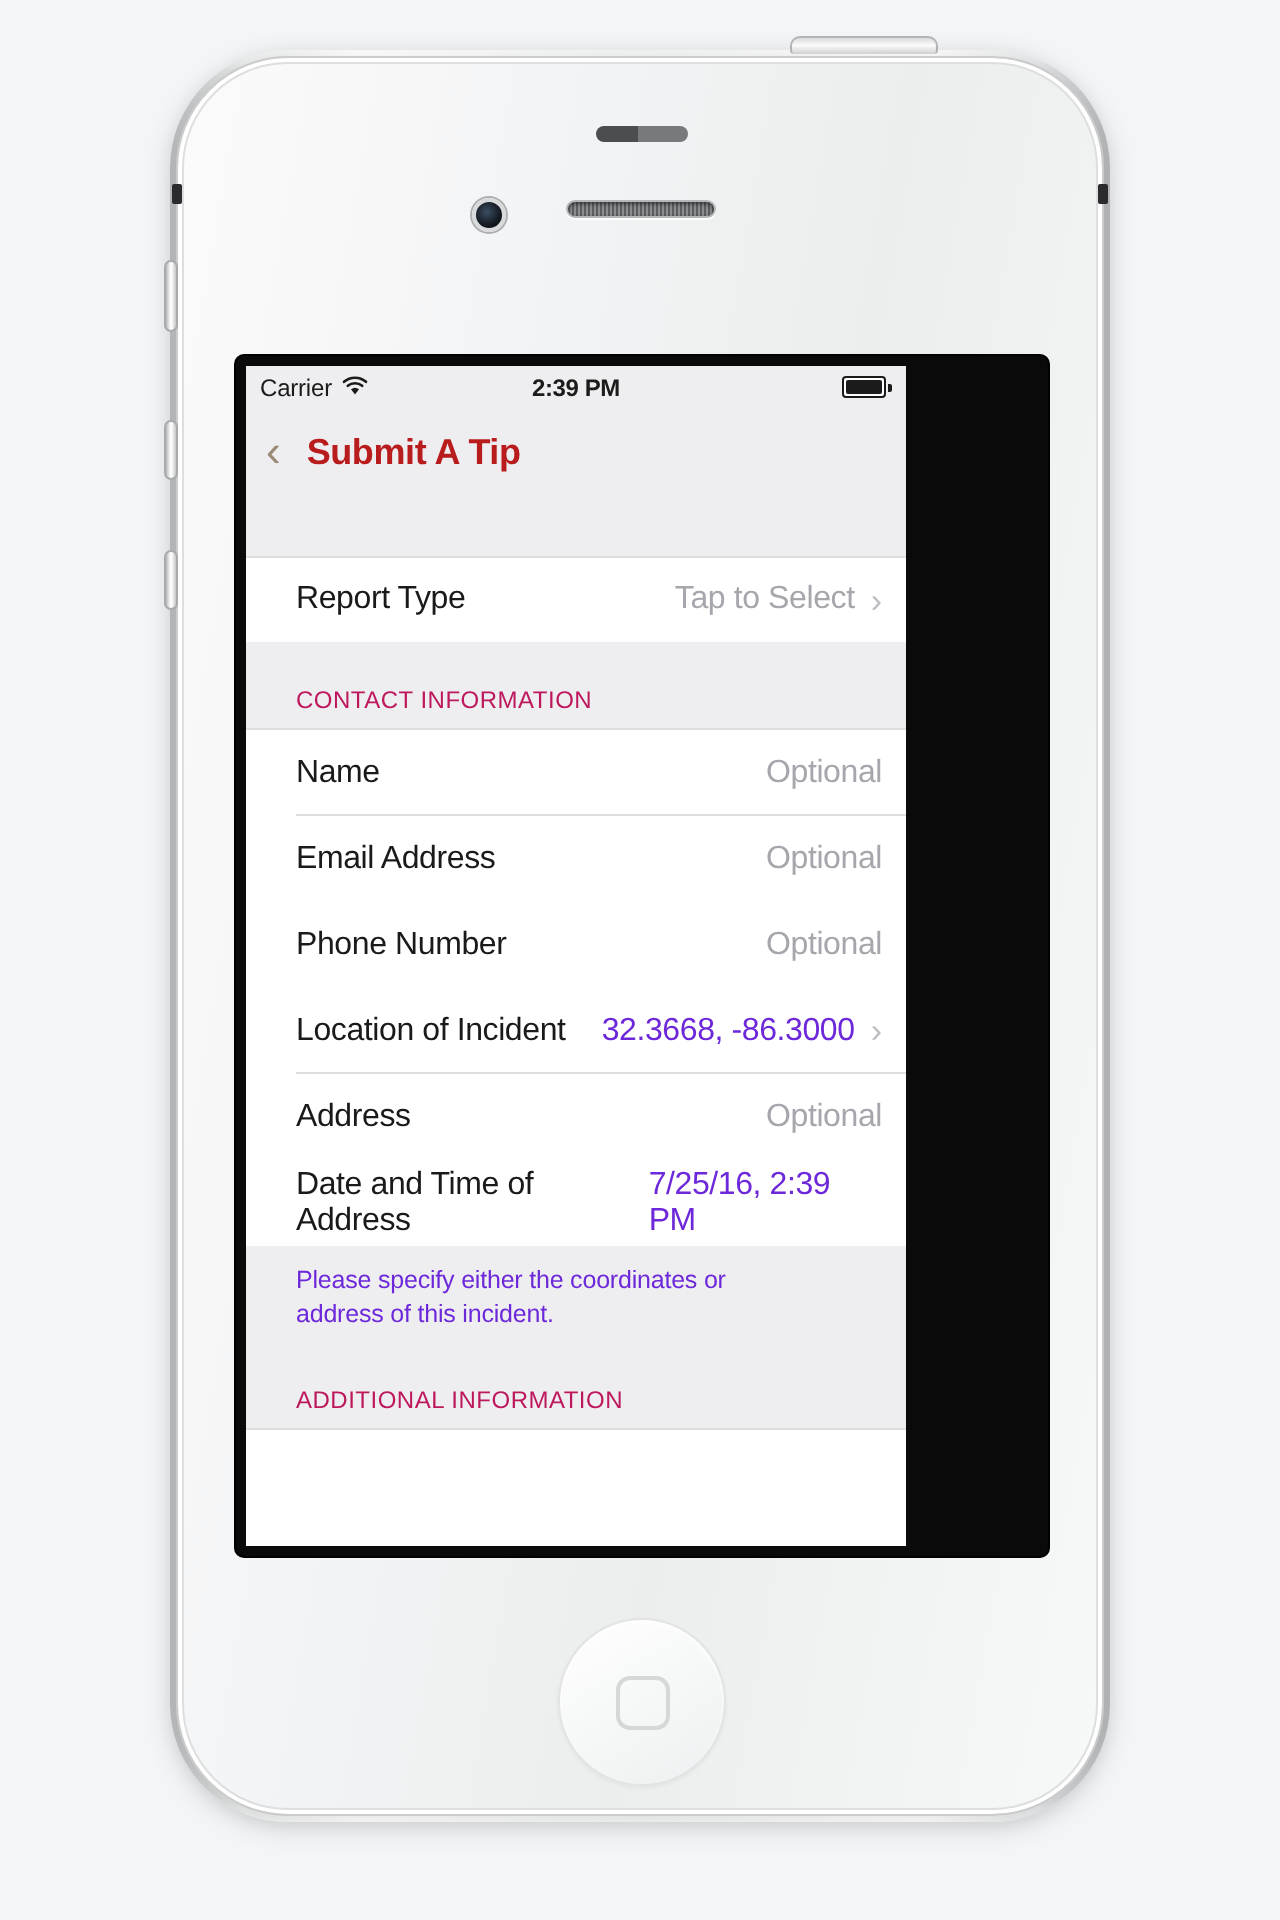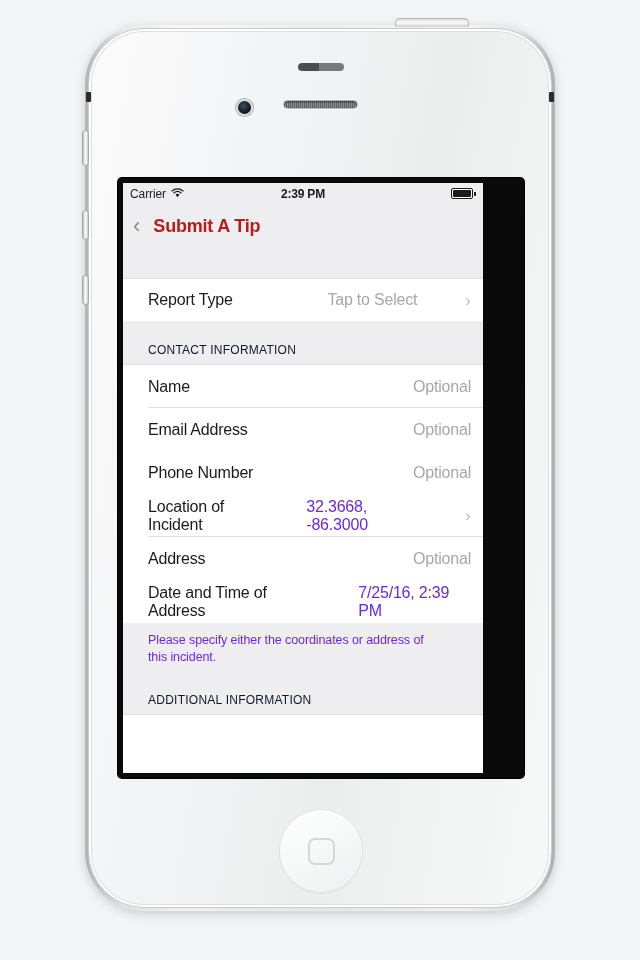--- a/index.html
+++ b/index.html
@@ -140,21 +140,21 @@
     width: 406px;
     height: 600px;
     background: #0a0a0a;
     border-radius: 4px;
     box-shadow: 0 0 0 1px #000;
   }
   #screen {
     position: absolute;
     left: 5px;
     top: 5px;
-    width: 360px;
+    width: 330px;
     height: 590px;
     background: #ffffff;
     overflow: hidden;
   }
 
   
   #status-bar {
     height: 21px;
     background: #eeeef1;
     display: flex;
@@ -223,21 +223,20 @@
   #content-gap { height: 30px; background: #eeeef1; }
 
   
   .row {
     height: 43px;
     background: #ffffff;
     display: flex;
     align-items: center;
     padding: 0 12px 0 25px;
     position: relative;
-    gap: 40px;
   }
   .row-label {
     font-size: 16px;
     color: #1a1a1a;
     letter-spacing: -0.2px;
   }
   .row-value {
     margin-left: auto;
     font-size: 16px;
     color: #a6a6ac;
@@ -258,21 +257,21 @@
     bottom: 0;
     height: 1px;
     background: #dededf;
   }
 
   
   .section-header {
     background: #eeeef1;
     padding: 22px 37px 7px 25px;
     font-size: 12px;
-    color: #0f172a;
+    color: #be185d;
     letter-spacing: 0.25px;
     border-bottom: 1px solid #dededf;
   }
   .section-footer {
     background: #eeeef1;
     padding: 9px 45px 5px 25px;
     font-size: 12.5px;
     color: #6d28d9;
     line-height: 1.35;
     letter-spacing: -0.1px;

